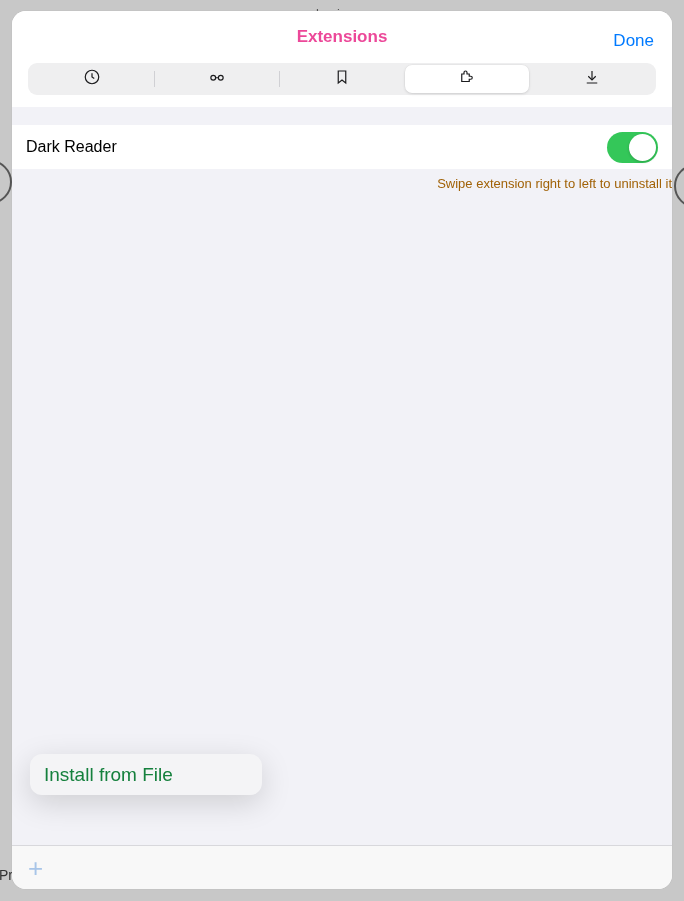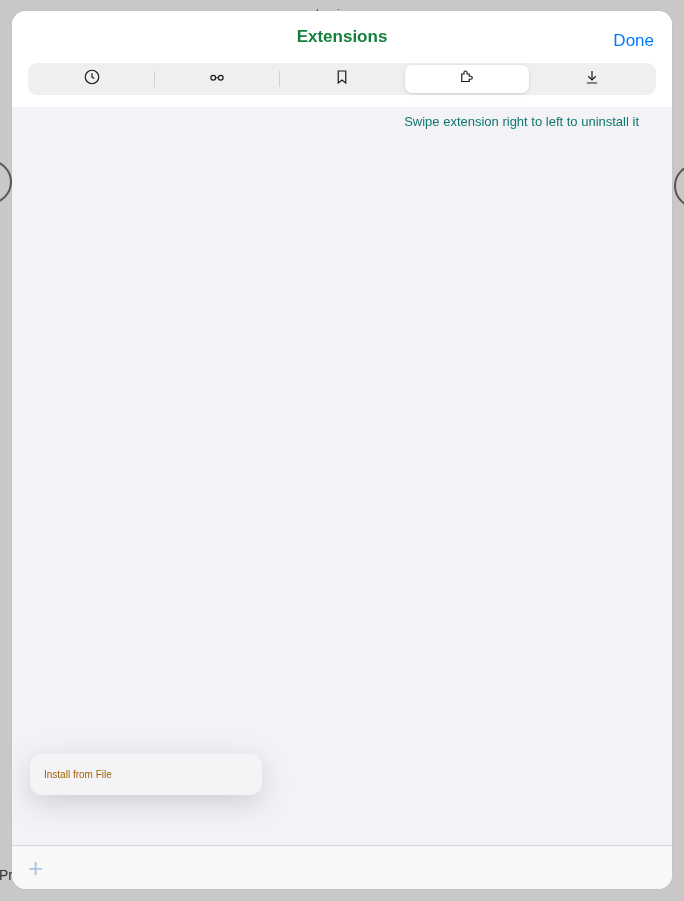--- a/index.html
+++ b/index.html
@@ -41,21 +41,21 @@
       height: 52px;
       display: flex;
       align-items: center;
       justify-content: center;
       position: relative;
       background: #fff;
     }
     .header-title {
       font-size: 17px;
       font-weight: 600;
-      color: #15803d;
+      color: #ec4899;
     }
     .done-btn {
       position: absolute;
       right: 18px;
       top: 0;
       height: 60px;
       display: flex;
       align-items: center;
       font-size: 17px;
       color: #007aff;
@@ -135,22 +135,22 @@
       height: 27px;
       background: #fff;
       border-radius: 50%;
       top: 2px;
       right: 2px;
       box-shadow: 0 1px 3px rgba(0,0,0,0.2);
     }
     .hint-text {
       text-align: right;
       font-size: 13px;
-      color: #0f766e;
-      padding: 7px 33px 0 0;
+      color: #a16207;
+      padding: 7px 0 0 0;
     }
     .footer {
       height: 44px;
       background: #f8f8f8;
       border-top: 0.5px solid #d8d8dc;
       display: flex;
       align-items: center;
       padding-left: 16px;
     }
     .plus-icon {
@@ -168,22 +168,22 @@
       background: #f4f4f6;
       border-radius: 12px;
       box-shadow: 0 8px 30px rgba(0,0,0,0.15);
       overflow: hidden;
     }
     .menu-item {
       height: 41px;
       display: flex;
       align-items: center;
       padding-left: 14px;
-      font-size: 10px;
-      color: #a16207;
+      font-size: 19px;
+      color: #15803d;
       cursor: pointer;
       border-bottom: 0.5px solid #dcdce0;
     }
     .menu-item:last-child {
       border-bottom: none;
     }
     .left-edge-text {
       position: absolute;
       left: -1px;
       bottom: 18px;
@@ -268,20 +268,28 @@
               <path d="M12 4v11"></path>
               <path d="M7 11l5 5 5-5"></path>
               <path d="M5 20h14"></path>
             </svg>
         </span>
       </div>
     </div>
   </div>
 
   <div class="content">
+    <div class="ext-list">
+      <div class="ext-row">
+        <div class="ext-label">Dark Reader</div>
+        <div class="toggle">
+          <div class="toggle-knob"></div>
+        </div>
+      </div>
+    </div>
     <div class="hint-text">Swipe extension right to left to uninstall it</div>
 
     <div class="popup-menu">
       <div class="menu-item">Install from File</div>
     </div>
   </div>
 
   <div class="footer">
     <div class="plus-icon">+</div>
   </div>

